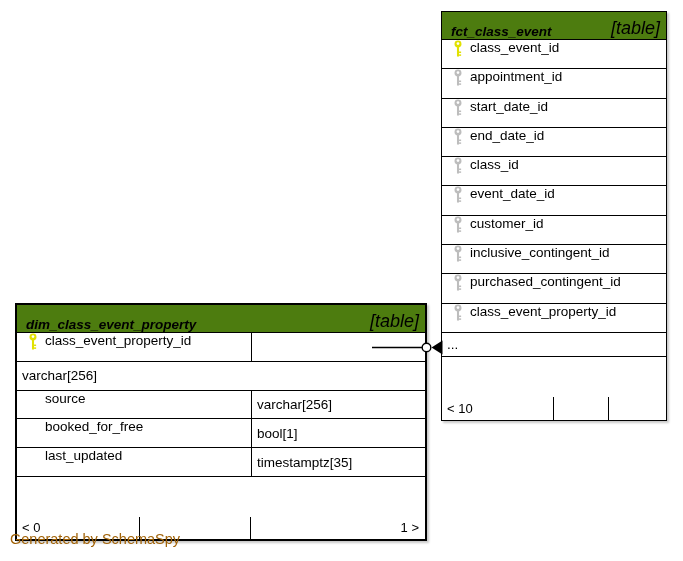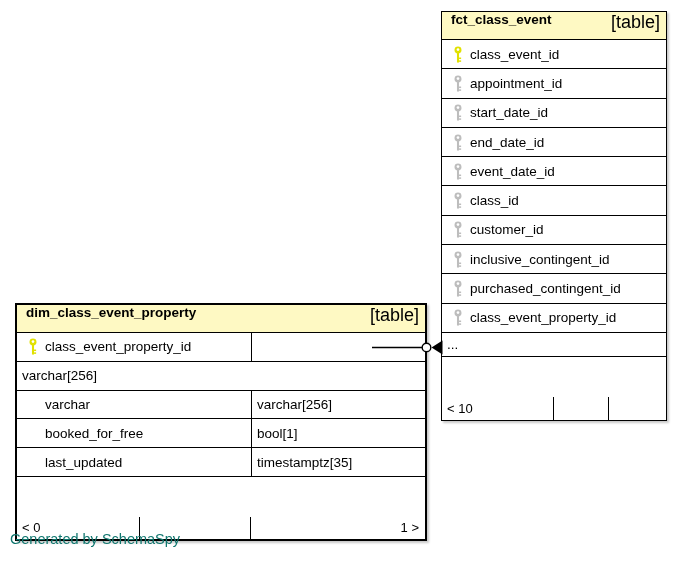--- a/index.html
+++ b/index.html
@@ -18,37 +18,38 @@
     background:#fff;
     border:1px solid #000;
     box-shadow:2px 2px 2px #c9c9c9;
     font-size:13.5px;
   }
   #fct-table { left:441px; top:11px;  width:226px; }
   #dim-table { left:15px;  top:303px; width:412px; border-width:2px; }
 
   .thead {
     height:28px;
-    background:#fef9c3;
+    background:#4d7c0f;
     border-bottom:1px solid #000;
-    display:flex; align-items:flex-start; justify-content:space-between;
+    display:flex; align-items:flex-end; justify-content:space-between;
     padding:0 6px 0 9px;
     font-size:13.5px;
+    font-style:italic;
   }
   .tname { font-weight:700; }
   .tbadge { font-weight:400; font-size:18px; }
 
   .trow {
     display:flex; align-items:center;
     border-bottom:1px solid #000;
     height:29.3px;
   }
   #dim-table .trow { height:28.8px; }
 
-  .c-name { display:flex; align-items:center; height:100%; flex:1; }
+  .c-name { display:flex; height:100%; flex:1; }
   #dim-table .c-name { flex:0 0 235px; border-right:1px solid #000; }
   .c-type { flex:1; display:flex; align-items:center; height:100%; padding-left:5px; }
 
   .key {
     width:10px; height:17px; flex:0 0 10px;
     margin:0 7px 0 11px;
     display:inline-flex; align-items:center;
   }
   .key.primary { color:#e1e100; }
   .key.foreign { color:#bdbdbd; }
@@ -67,21 +68,21 @@
   #fct-table .f2 { flex:0 0 55px;  border-right:1px solid #000; }
   #fct-table .f3 { flex:1; }
   #dim-table .f1 { flex:0 0 123px; border-right:1px solid #000; padding-left:5px; }
   #dim-table .f2 { flex:0 0 111px; border-right:1px solid #000; }
   #dim-table .f3 { flex:1; justify-content:flex-end; padding-right:6px; }
 
   .connector { position:absolute; left:371px; top:337px; width:72px; height:21px; }
 
   .credit {
     position:absolute; left:10px; top:531px;
-    font-size:14.5px; color:#0f766e;
+    font-size:14.5px; color:#a16207;
   }
 </style>
 </head>
 <body>
 
 <div class="canvas">
 
   <div class="table-node" id="fct-table">
     <div class="thead">
       <span class="tname">fct_class_event</span>
@@ -148,35 +149,35 @@
           <span class="c-name">
             <span class="key foreign">
               <svg viewBox="0 0 10 18" width="10" height="17">
                 <circle cx="5" cy="4.2" r="3.7" fill="currentColor"></circle>
                 <circle cx="5" cy="3.8" r="1.4" fill="#fff"></circle>
                 <rect x="3.9" y="7" width="2.2" height="10.5" fill="currentColor"></rect>
                 <rect x="6.1" y="12.2" width="2.2" height="1.6" fill="currentColor"></rect>
                 <rect x="6.1" y="15.2" width="2.2" height="1.6" fill="currentColor"></rect>
               </svg>
             </span>
+            <span>class_id</span>
+          </span>
+        </div>
+        <div class="trow">
+          <span class="c-name">
+            <span class="key foreign">
+              <svg viewBox="0 0 10 18" width="10" height="17">
+                <circle cx="5" cy="4.2" r="3.7" fill="currentColor"></circle>
+                <circle cx="5" cy="3.8" r="1.4" fill="#fff"></circle>
+                <rect x="3.9" y="7" width="2.2" height="10.5" fill="currentColor"></rect>
+                <rect x="6.1" y="12.2" width="2.2" height="1.6" fill="currentColor"></rect>
+                <rect x="6.1" y="15.2" width="2.2" height="1.6" fill="currentColor"></rect>
+              </svg>
+            </span>
             <span>event_date_id</span>
-          </span>
-        </div>
-        <div class="trow">
-          <span class="c-name">
-            <span class="key foreign">
-              <svg viewBox="0 0 10 18" width="10" height="17">
-                <circle cx="5" cy="4.2" r="3.7" fill="currentColor"></circle>
-                <circle cx="5" cy="3.8" r="1.4" fill="#fff"></circle>
-                <rect x="3.9" y="7" width="2.2" height="10.5" fill="currentColor"></rect>
-                <rect x="6.1" y="12.2" width="2.2" height="1.6" fill="currentColor"></rect>
-                <rect x="6.1" y="15.2" width="2.2" height="1.6" fill="currentColor"></rect>
-              </svg>
-            </span>
-            <span>class_id</span>
           </span>
         </div>
         <div class="trow">
           <span class="c-name">
             <span class="key foreign">
               <svg viewBox="0 0 10 18" width="10" height="17">
                 <circle cx="5" cy="4.2" r="3.7" fill="currentColor"></circle>
                 <circle cx="5" cy="3.8" r="1.4" fill="#fff"></circle>
                 <rect x="3.9" y="7" width="2.2" height="10.5" fill="currentColor"></rect>
                 <rect x="6.1" y="12.2" width="2.2" height="1.6" fill="currentColor"></rect>
@@ -256,21 +257,21 @@
             </span>
             <span>class_event_property_id</span>
           </span>
         </div>
         <div class="trow">
           <span class="c-type">varchar[256]</span>
         </div>
         <div class="trow">
           <span class="c-name">
             <span class="key none"></span>
-            <span>varchar</span>
+            <span>source</span>
           </span>
           <span class="c-type">varchar[256]</span>
         </div>
         <div class="trow">
           <span class="c-name">
             <span class="key none"></span>
             <span>booked_for_free</span>
           </span>
           <span class="c-type">bool[1]</span>
         </div>

